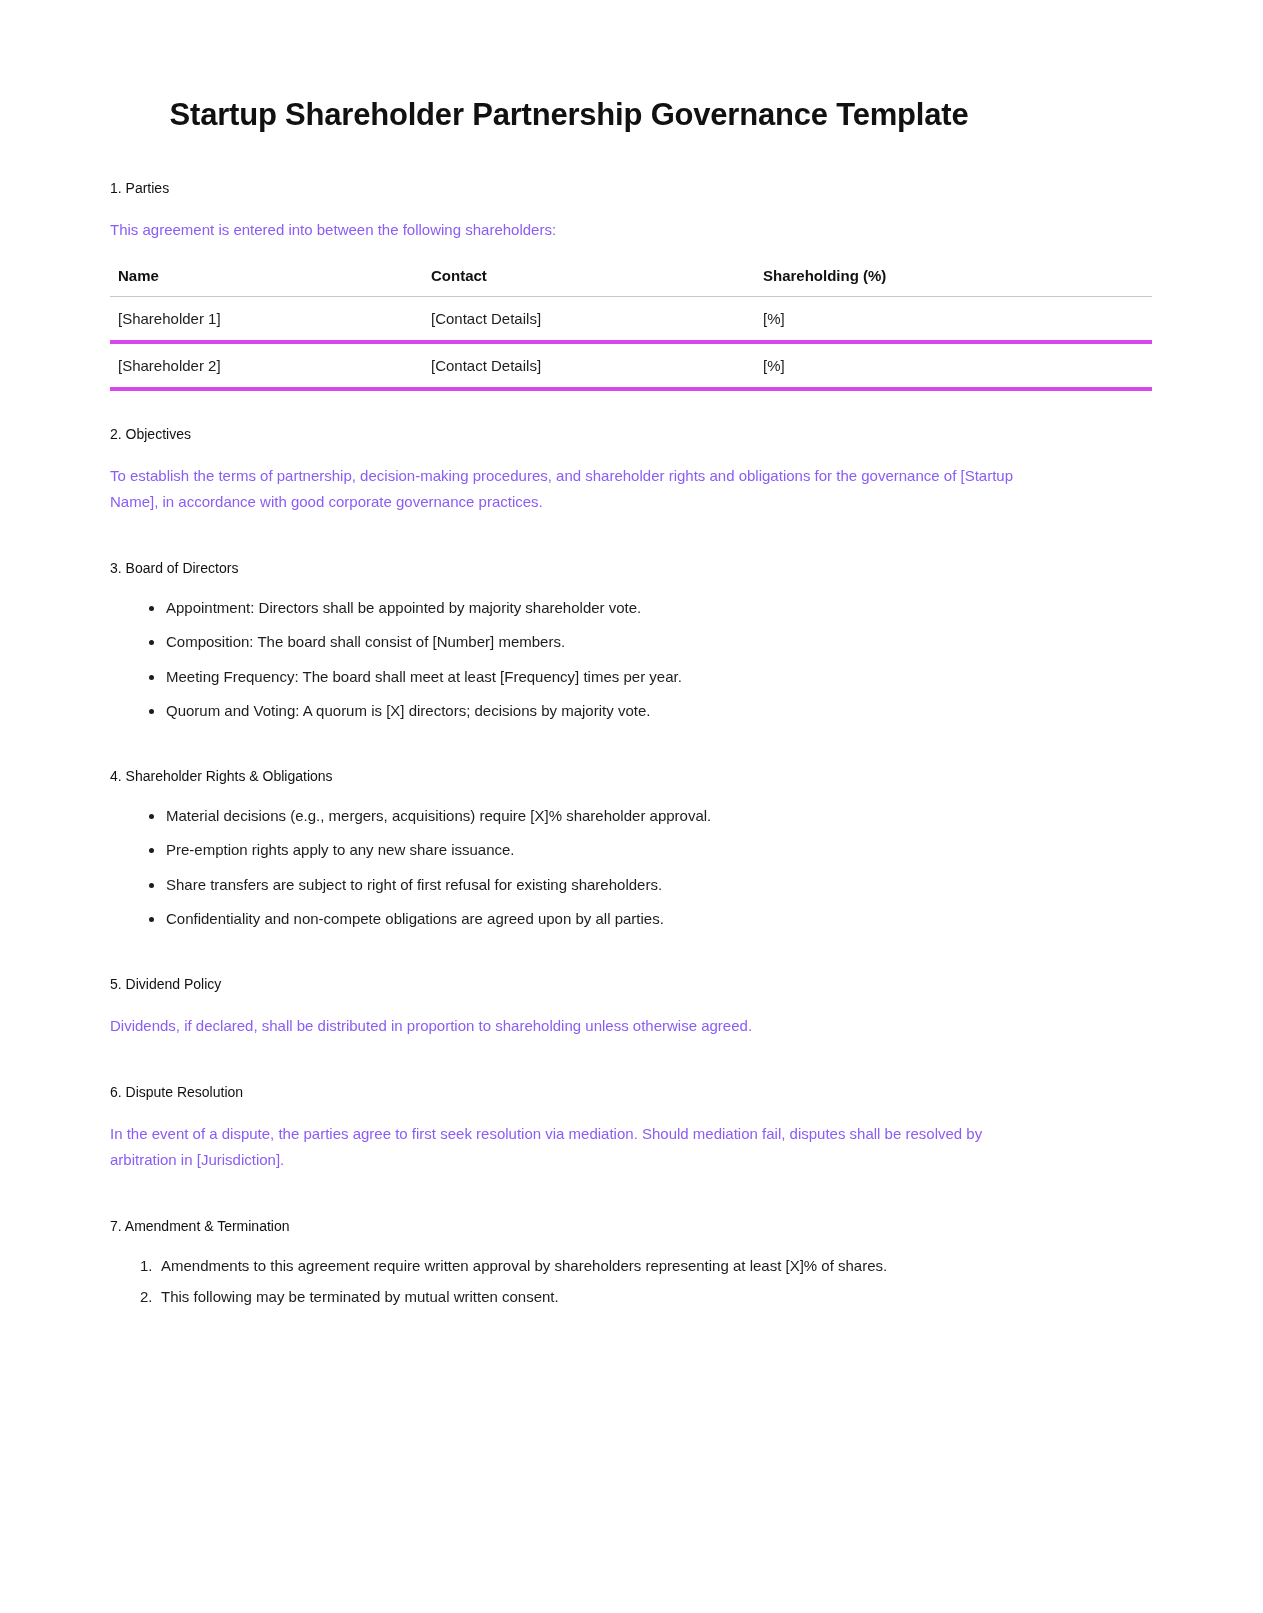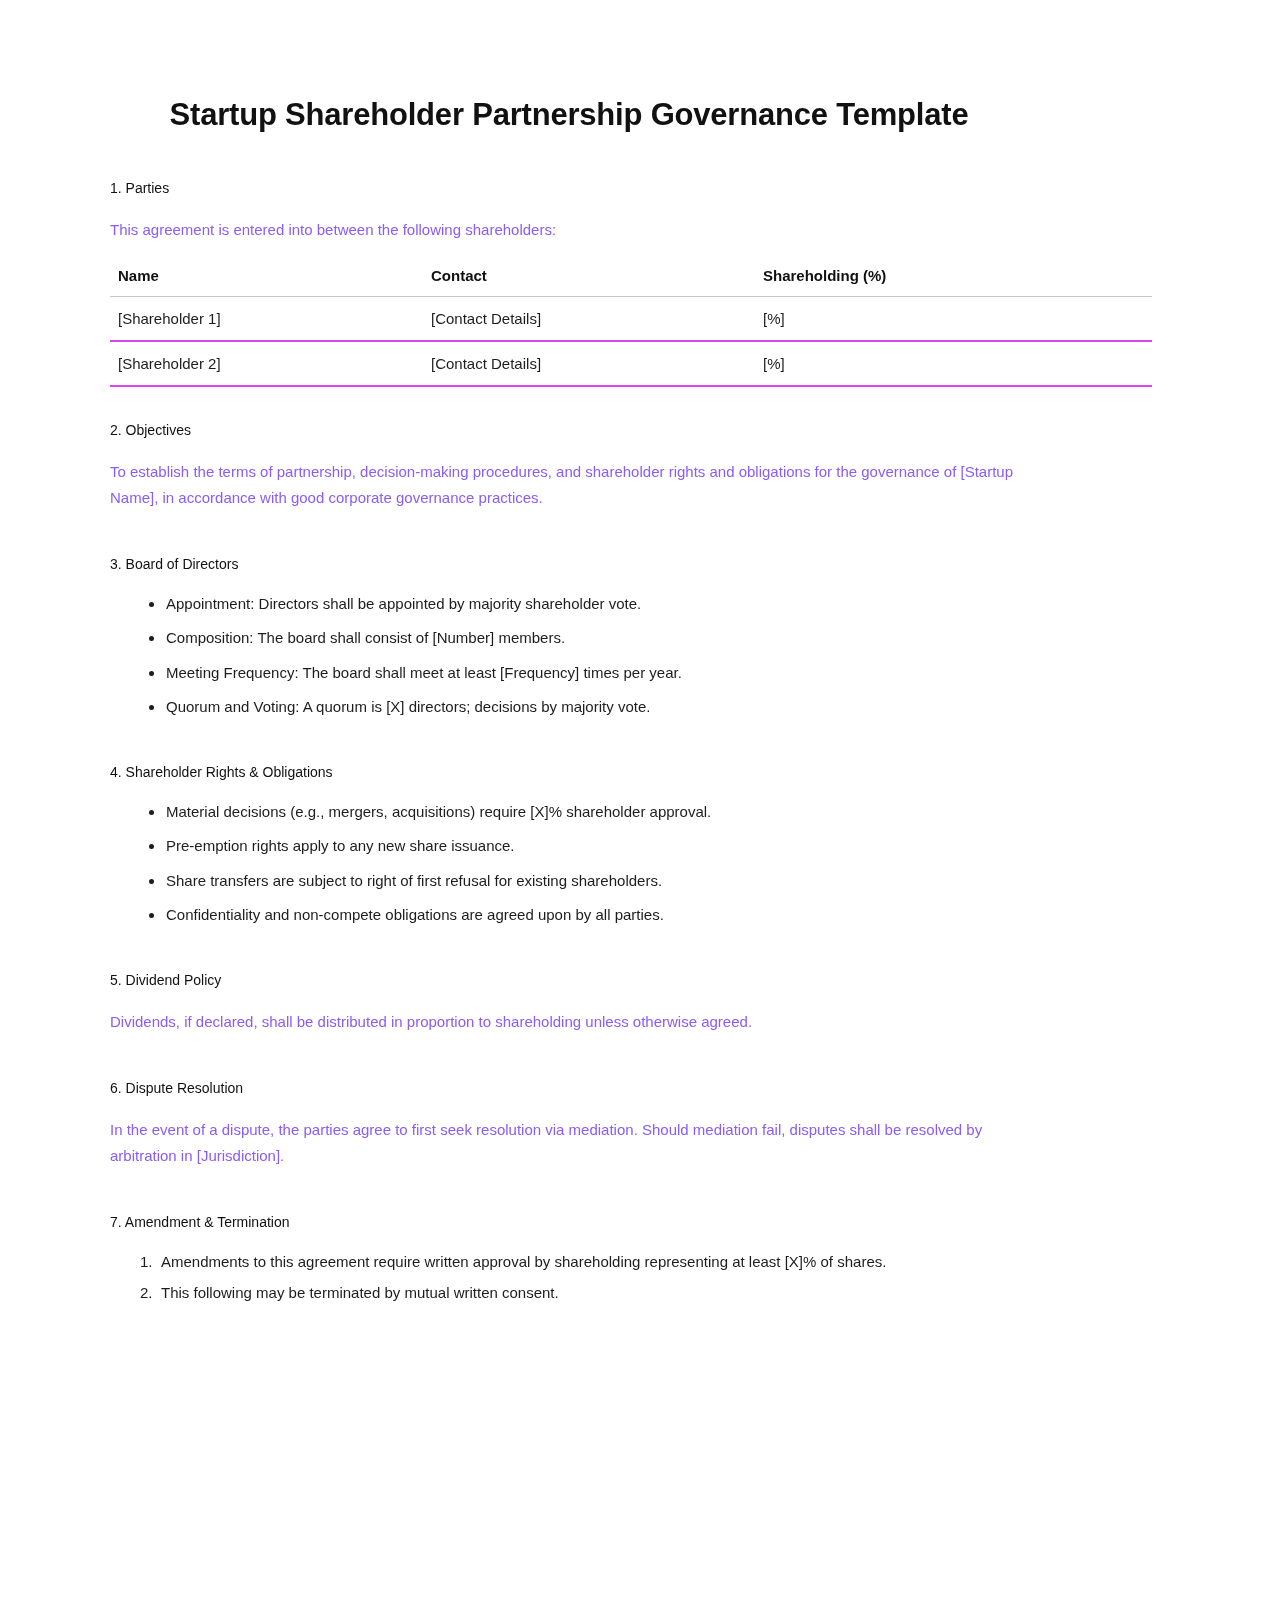--- a/index.html
+++ b/index.html
@@ -72,21 +72,21 @@
     color: #111111;
     padding: 6px 4px 12px 8px;
     border-bottom: 1px solid #c8c8c8;
   }
   table.parties-table td {
     text-align: left;
     font-size: 15px;
     font-weight: normal;
     color: #1d1d1d;
     padding: 13px 4px 13px 8px;
-    border-bottom: 2px solid #d946ef;
+    border-bottom: 4px solid #d946ef;
   }
   table.parties-table col.c-name { width: 313px; }
   table.parties-table col.c-contact { width: 332px; }
   table.parties-table col.c-share { width: 397px; }
 
   
   ul.bullet-list {
     margin: 0;
     padding: 0 0 0 39px;
     list-style: none;
@@ -205,19 +205,19 @@
     </div>
 
     <div class="section">
       <h2 class="section-heading">6. Dispute Resolution</h2>
       <p class="body-text">In the event of a dispute, the parties agree to first seek resolution via mediation. Should mediation fail, disputes shall be resolved by arbitration in [Jurisdiction].</p>
     </div>
 
     <div class="section">
       <h2 class="section-heading">7. Amendment &amp; Termination</h2>
       <ol class="number-list">
-        <li>Amendments to this agreement require written approval by shareholding representing at least [X]% of shares.</li>
+        <li>Amendments to this agreement require written approval by shareholders representing at least [X]% of shares.</li>
         <li>This following may be terminated by mutual written consent.</li>
       </ol>
     </div>
 
   </div>
 </div>
 
 </body></html>

